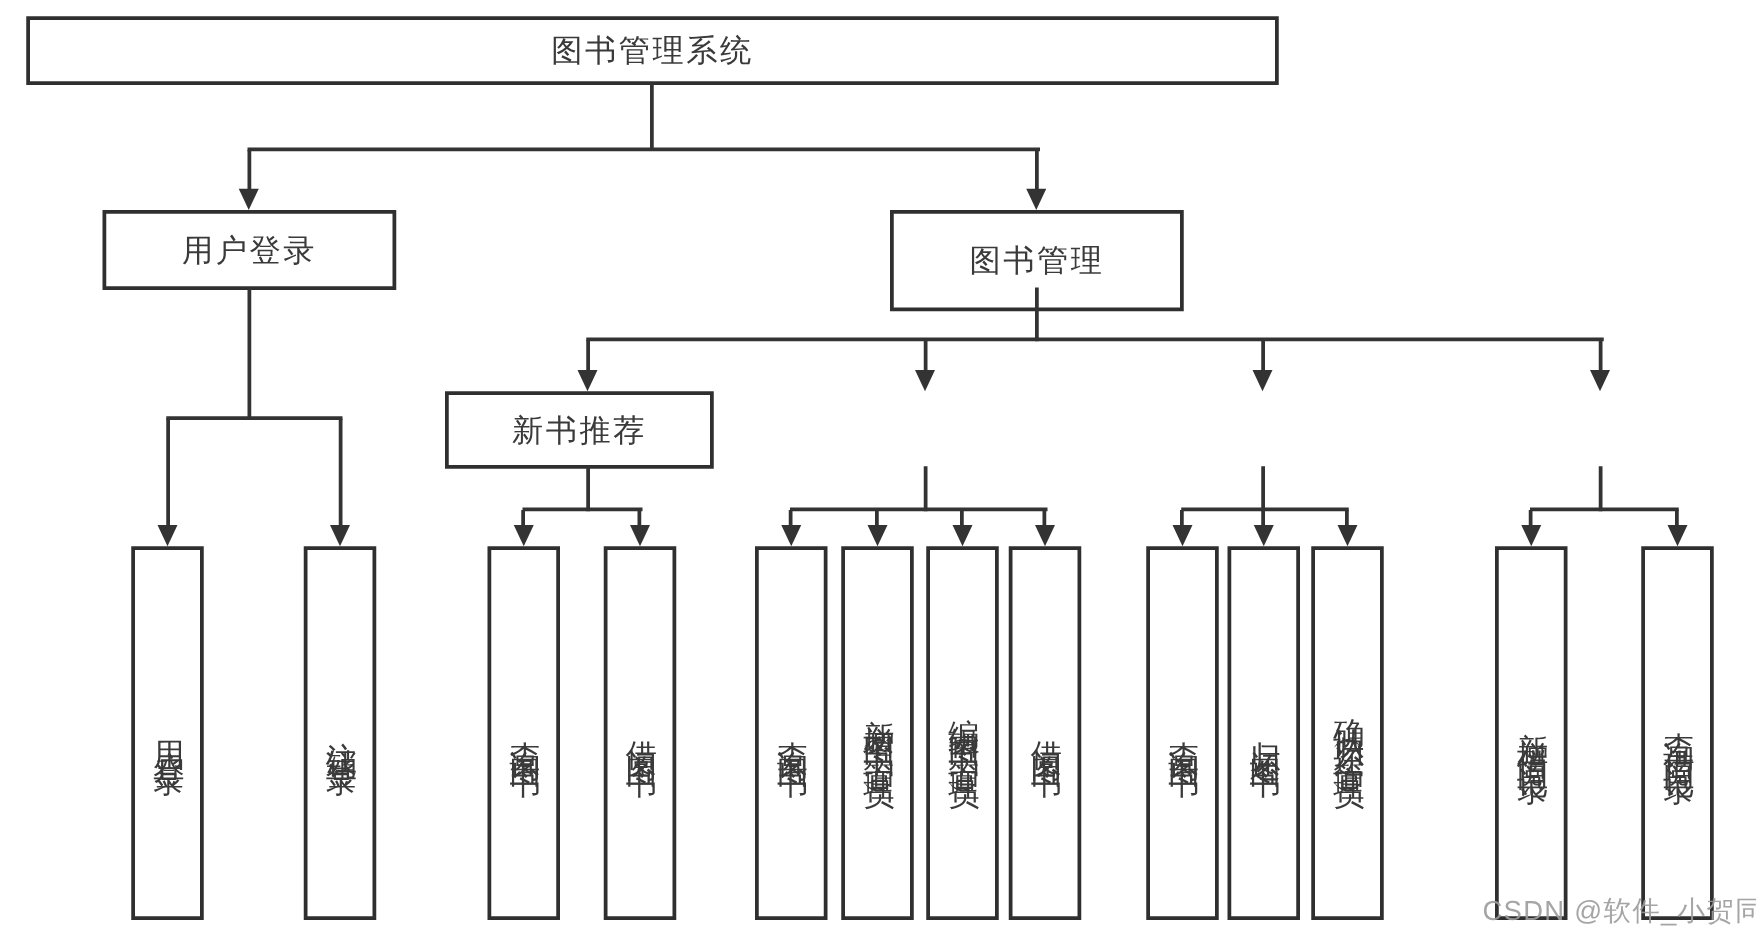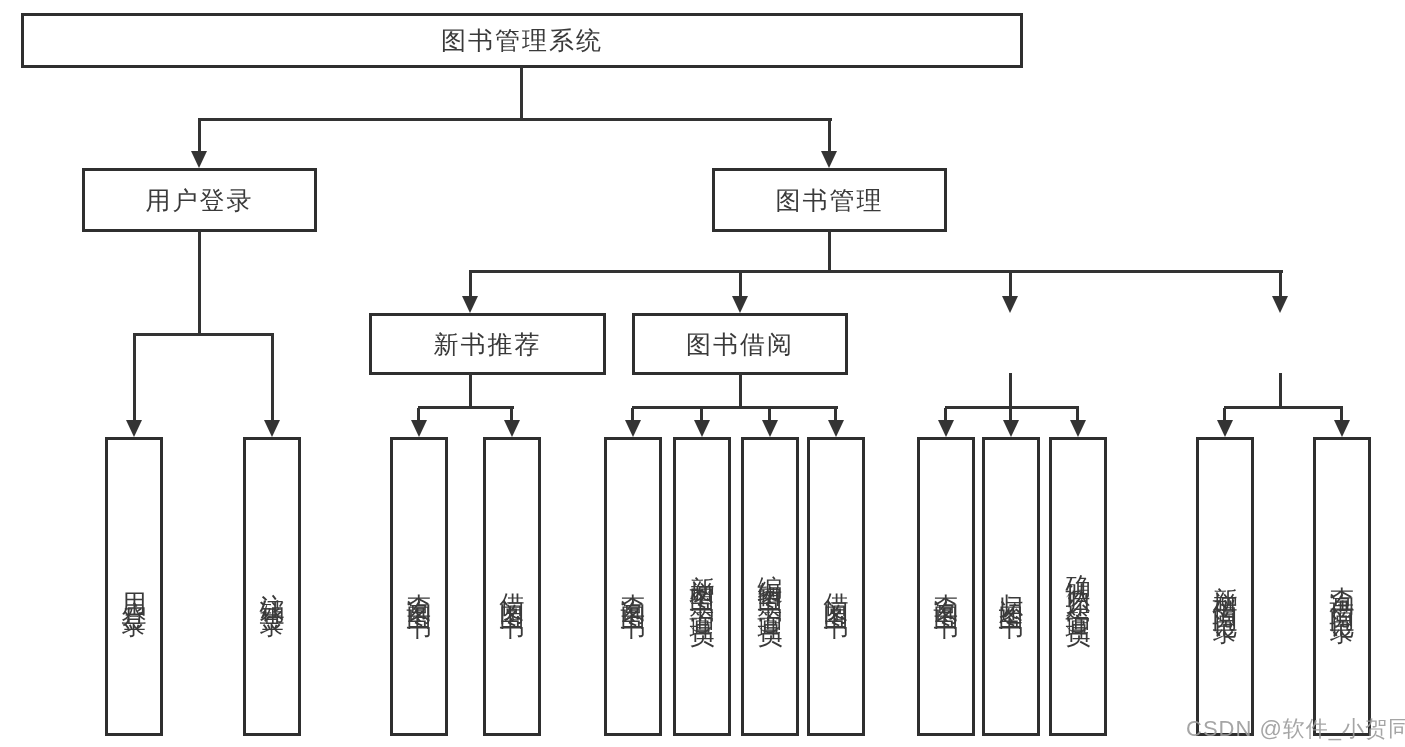--- a/index.html
+++ b/index.html
@@ -77,29 +77,26 @@
 
 <div class="stage">
 
   <div class="box" style="left:21px; top:13px; width:1002px; height:55px;">
     <span>图书管理系统</span>
   </div>
 
   <div class="box" style="left:82px; top:168px; width:235px; height:64px;">
     <span>用户登录</span>
   </div>
-  <div class="box" style="left:712px; top:168px; width:235px; height:64px;font-family:Liberation Mono, monospace;">
+  <div class="box" style="left:712px; top:168px; width:235px; height:81px;font-family:Liberation Mono, monospace;">
     <span>图书管理</span>
   </div>
 
-  <div class="box" style="left:369px; top:313px; width:237px; height:62px;">
+  <div class="box" style="left:356px; top:313px; width:215px; height:62px;">
     <span>新书推荐</span>
-  </div>
-  <div class="box" style="left:632px; top:313px; width:216px; height:62px;">
-    <span>图书借阅</span>
   </div>
 
   <div class="vbox" style="left:105px;">
     <span class="vtext">用户登录</span>
   </div>
   <div class="vbox" style="left:243px;">
     <span class="vtext">注销登录</span>
   </div>
 
   <div class="vbox" style="left:390px;">

